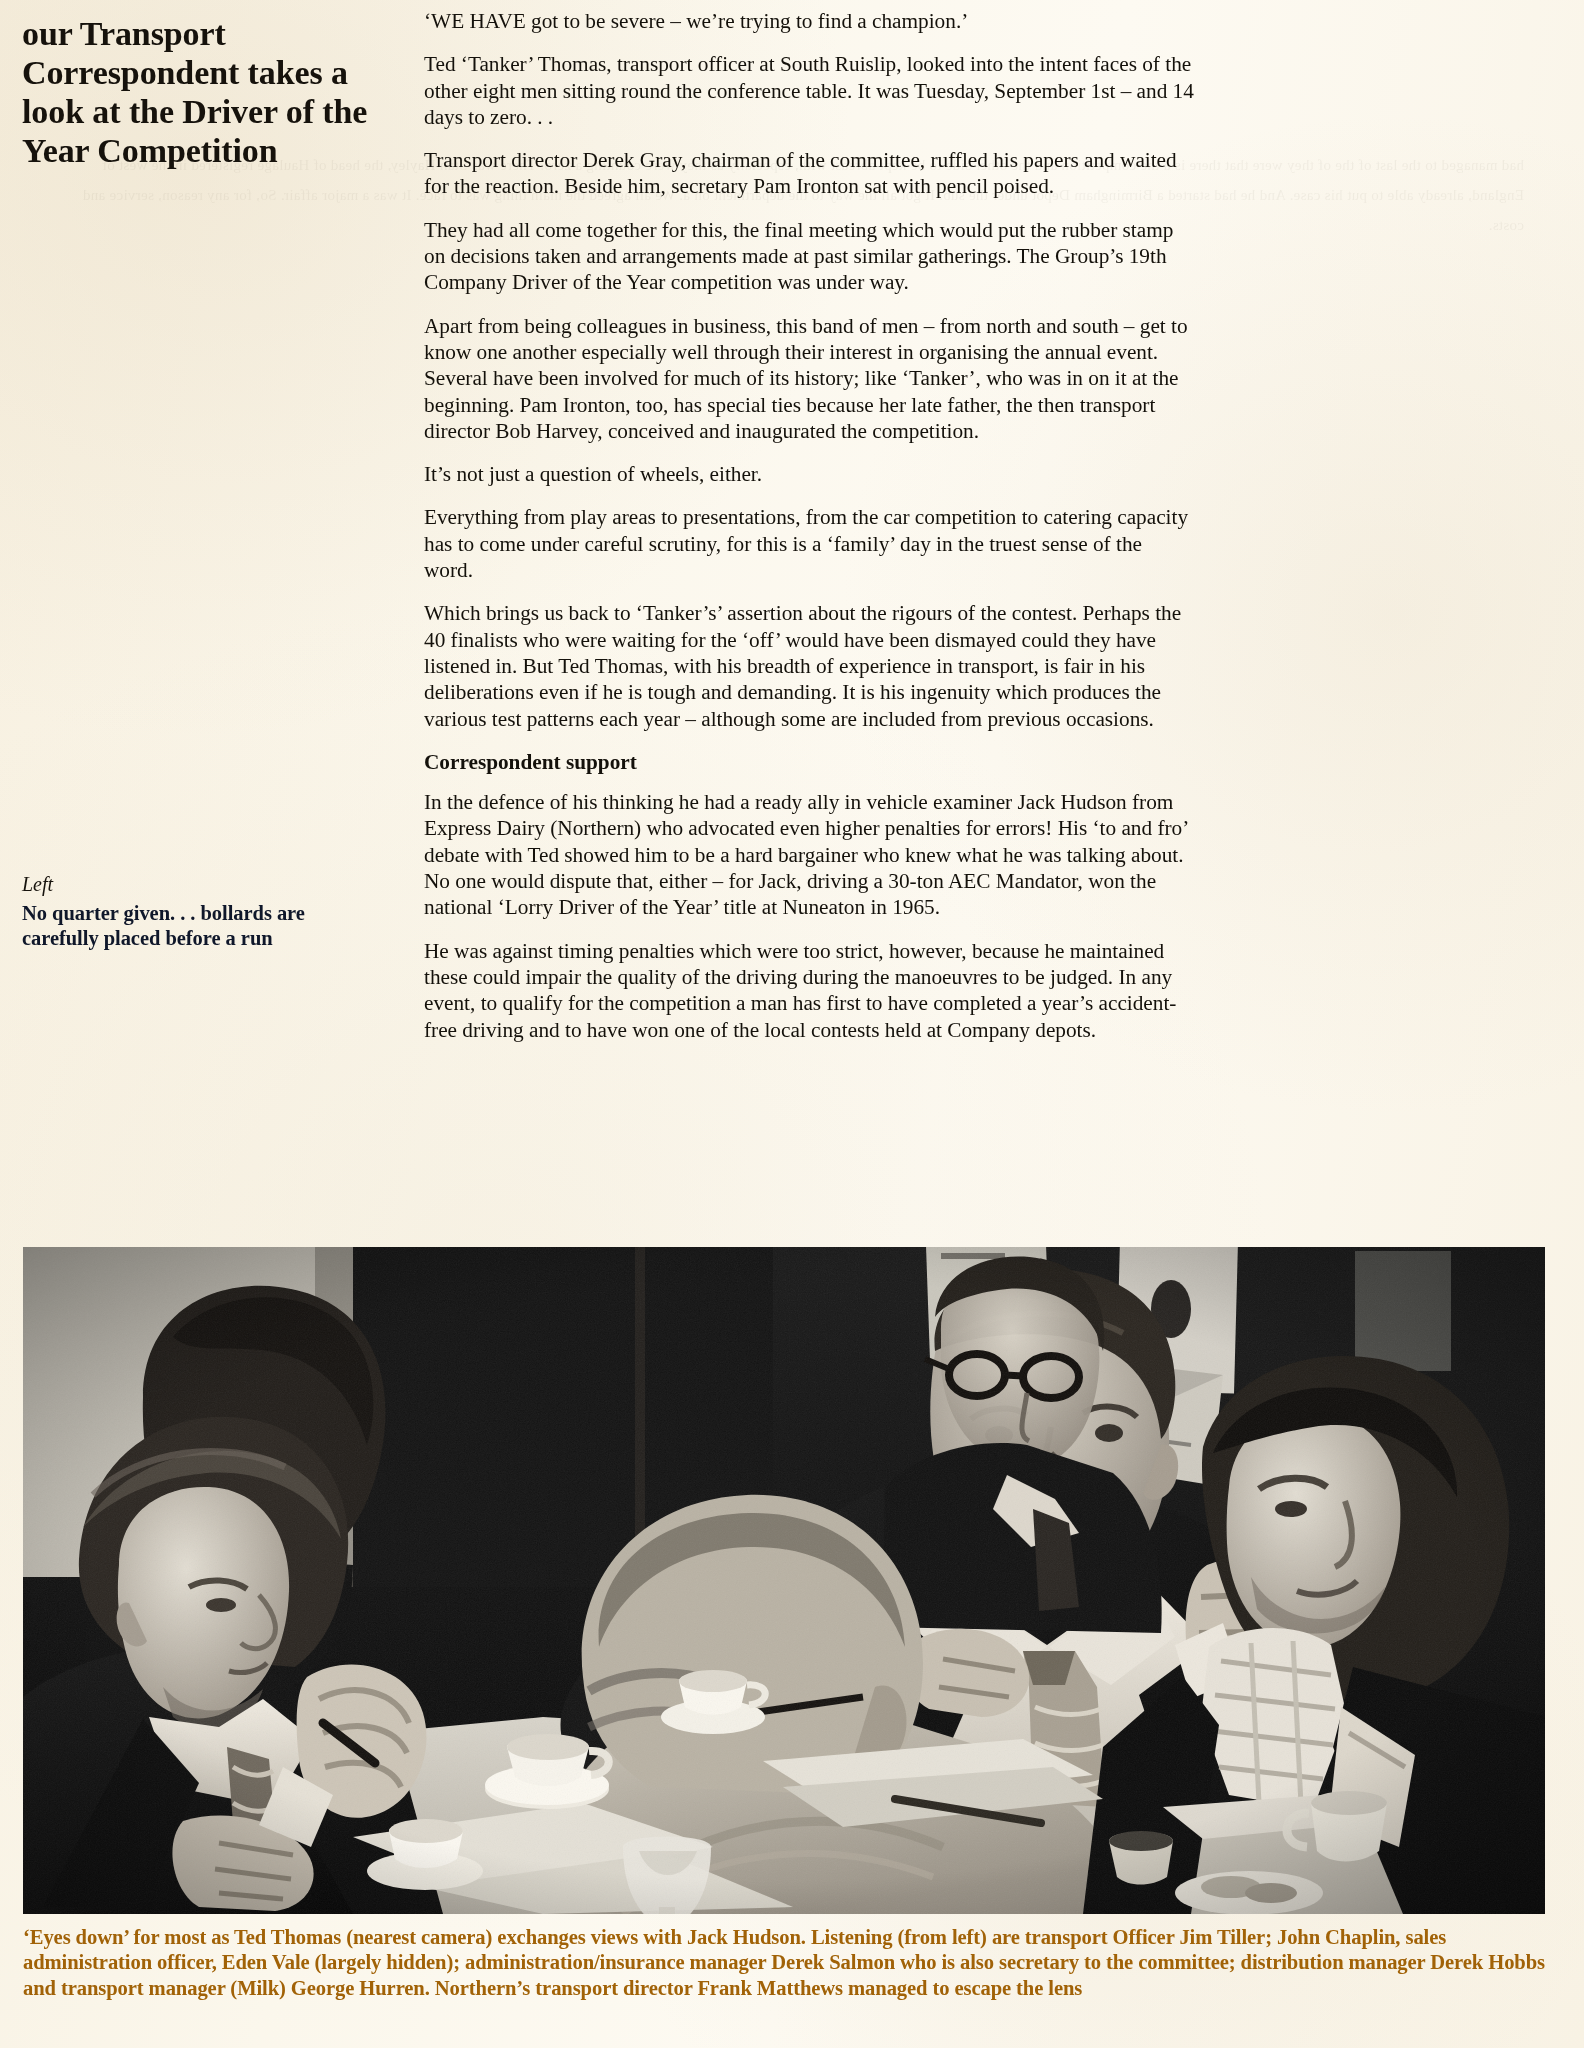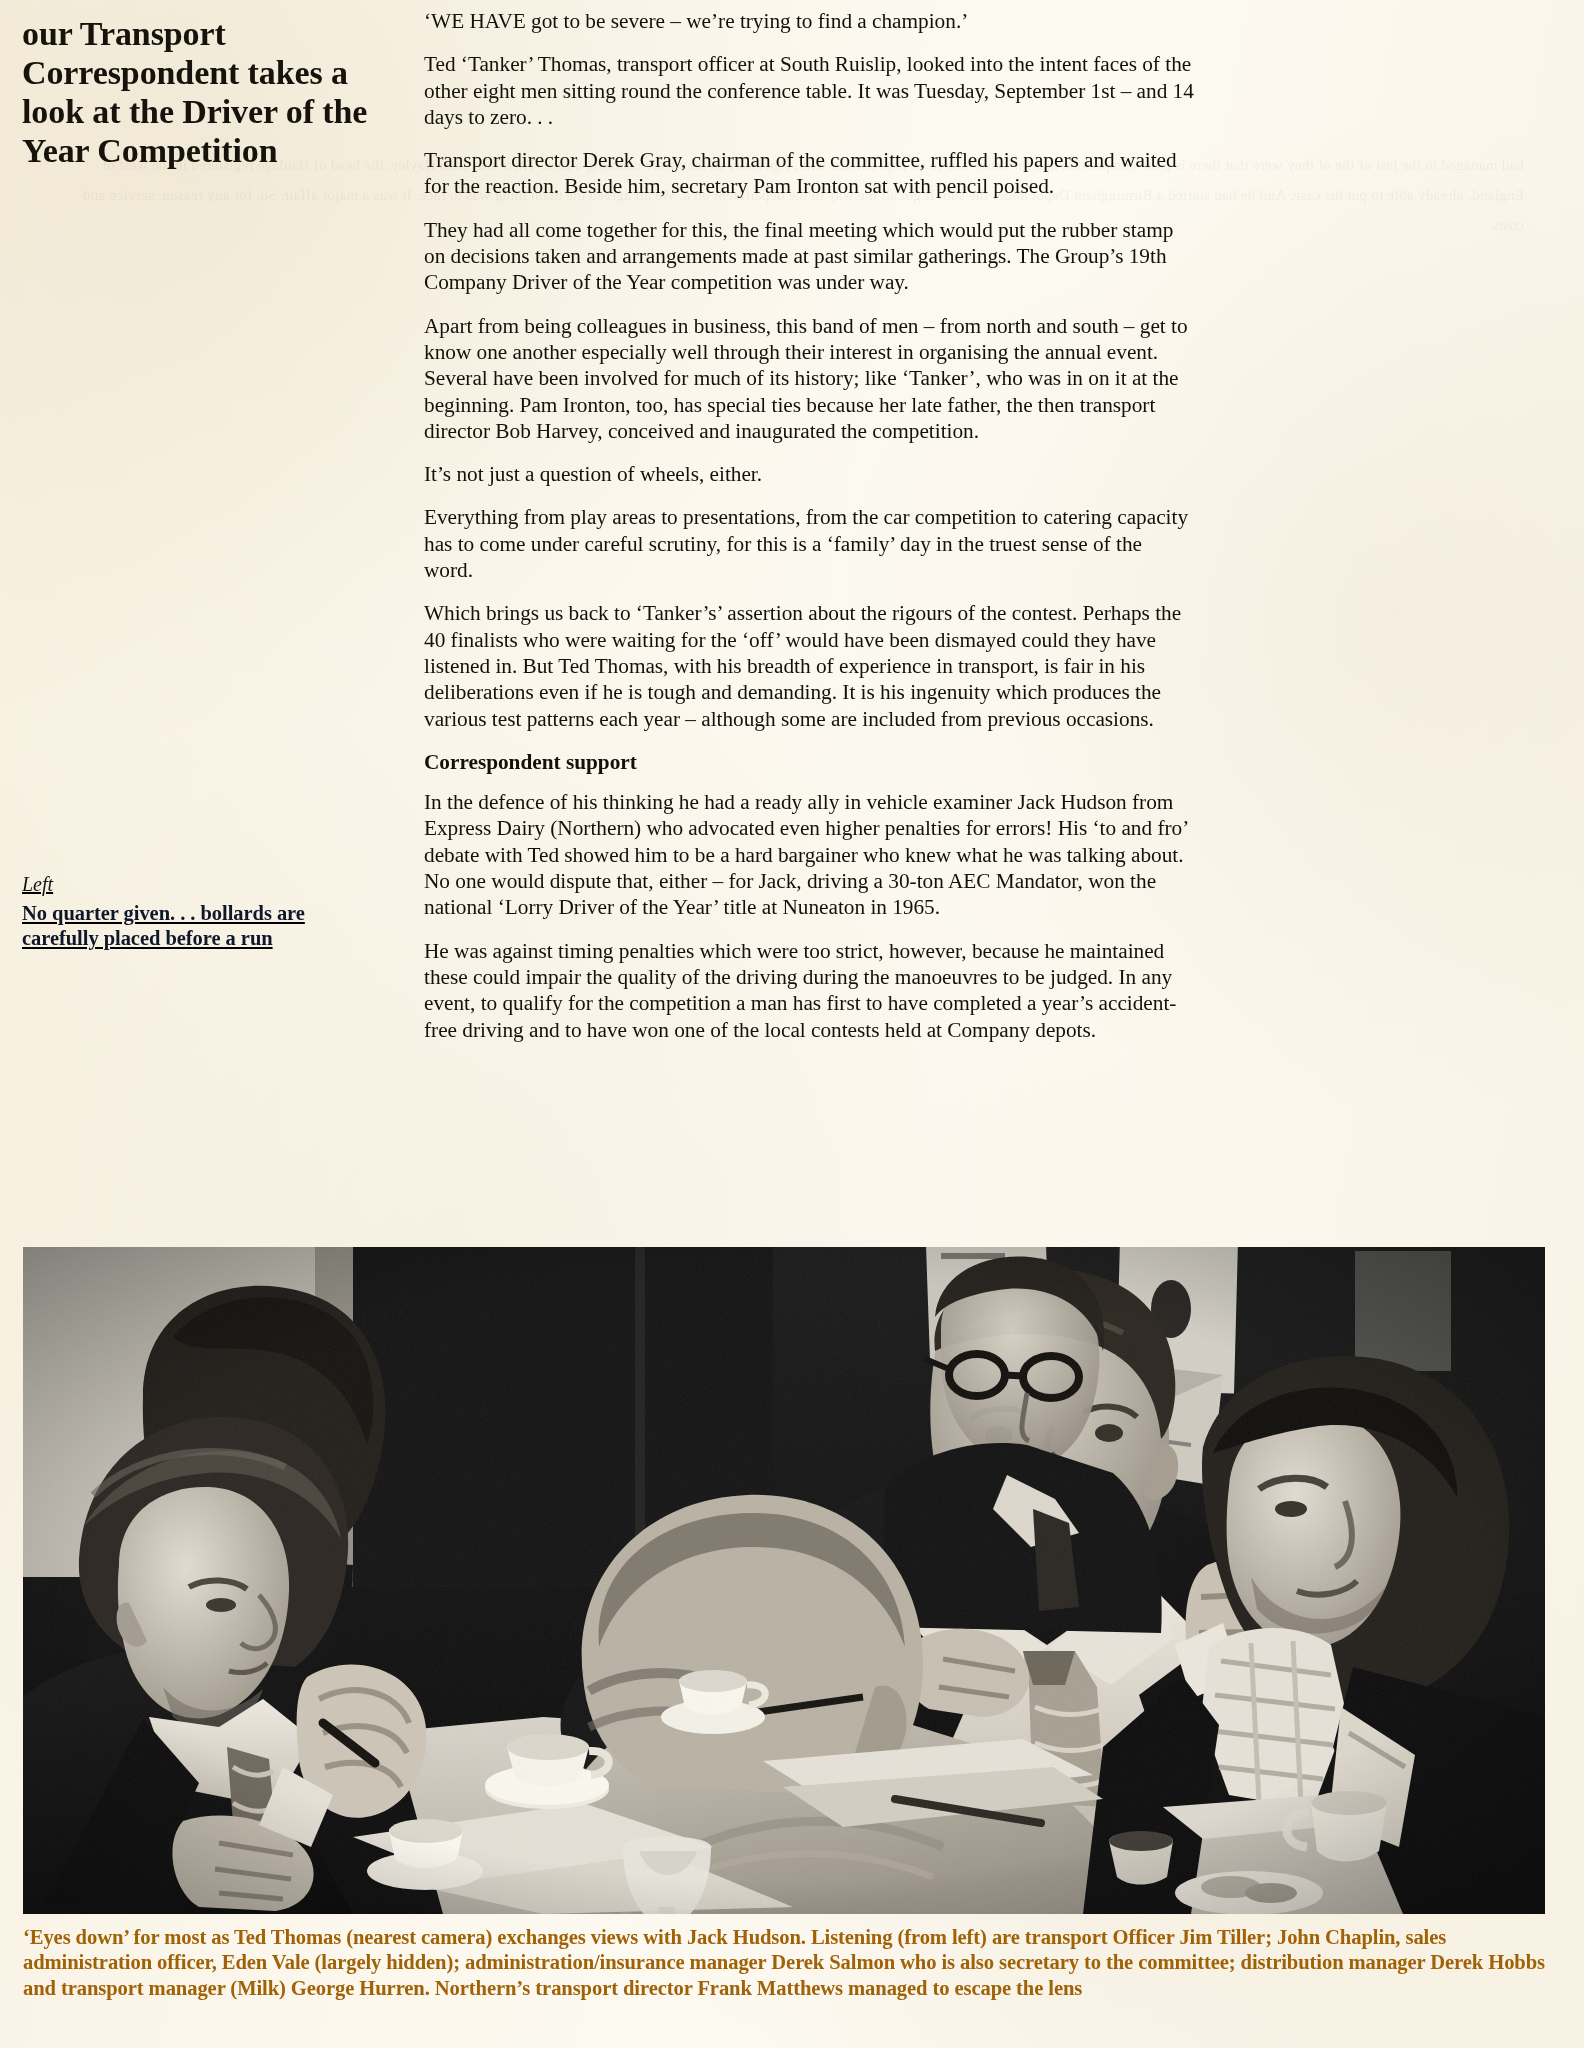--- a/index.html
+++ b/index.html
@@ -64,21 +64,20 @@
     letter-spacing: -0.1px;
     font-weight: 700;
     margin: 0;
   }
 
   .caption-block {
     position: absolute;
     left: 22px;
     top: 872px;
     width: 360px;
-    text-decoration: underline;
   }
   .cap-left {
     font-style: italic;
     font-size: 20px;
     line-height: 24px;
     color: #17130d;
     margin: 0 0 5px 0;
   }
   .cap-bold {
     font-weight: bold;

